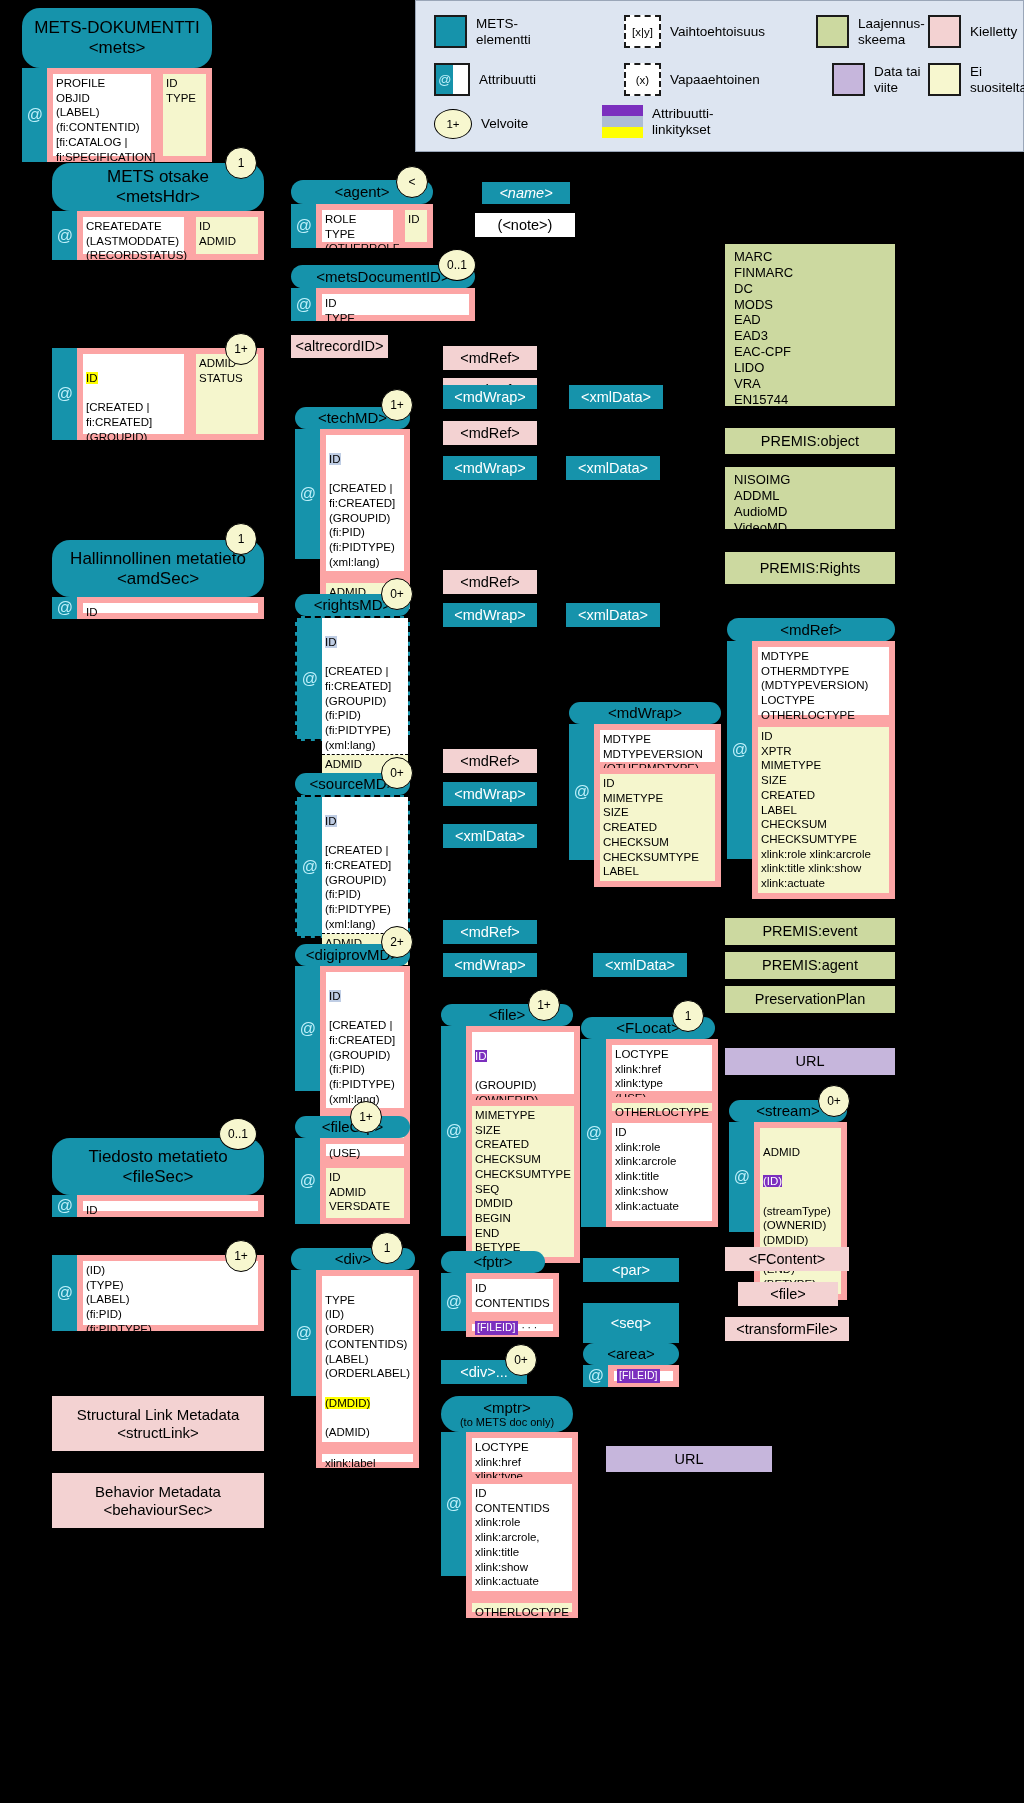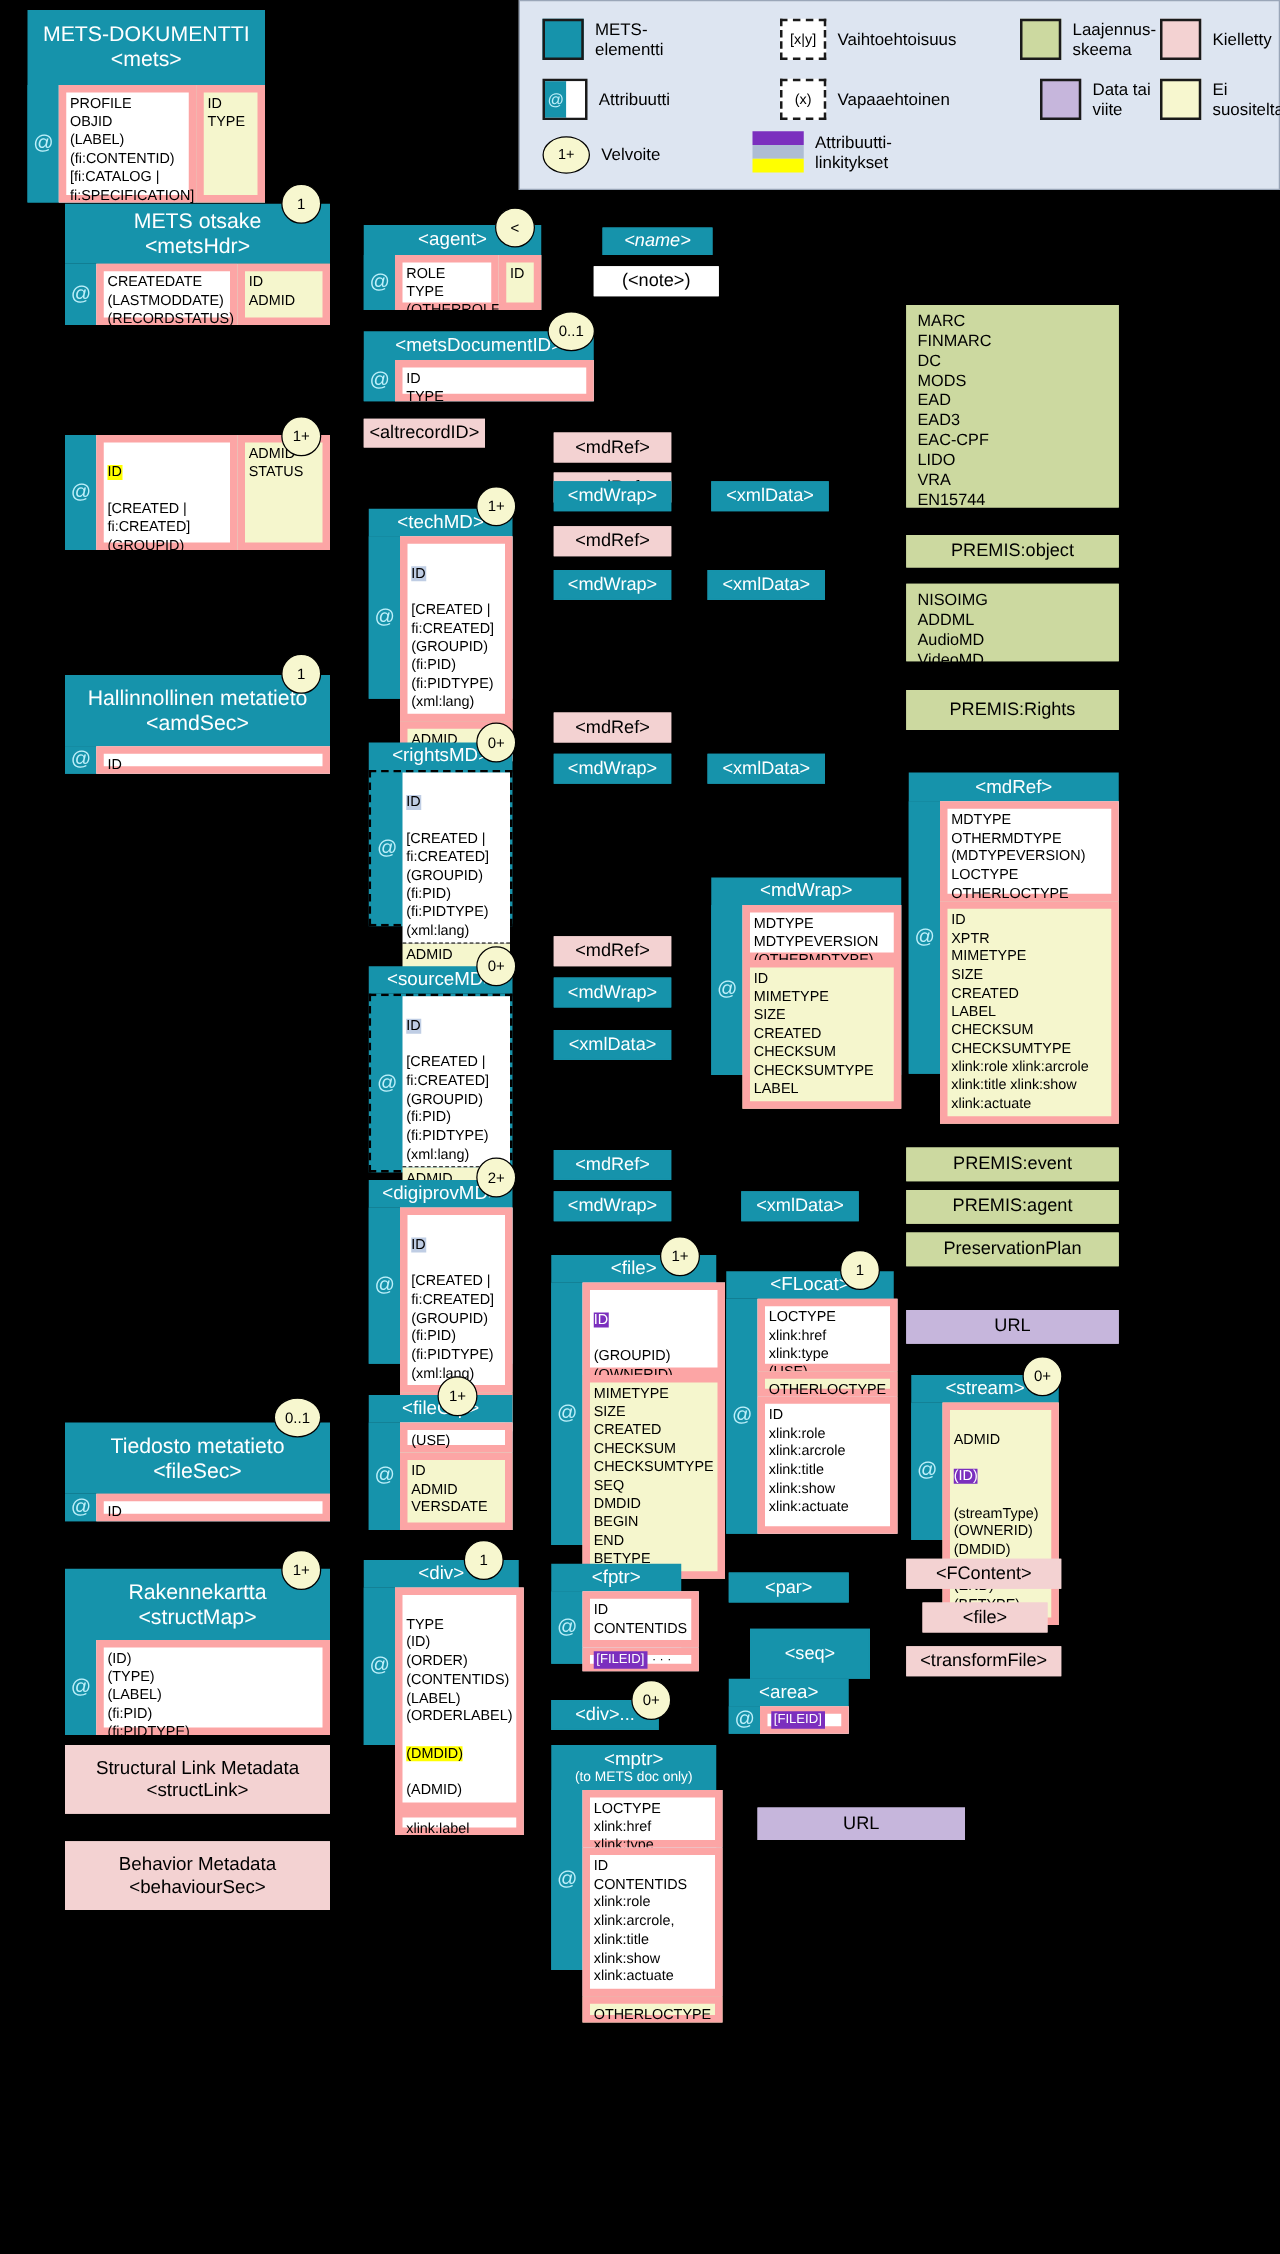--- a/index.html
+++ b/index.html
@@ -5,23 +5,23 @@
   html,body{margin:0;padding:0;background:#000;}
   body{
     width:1024px;height:1803px;position:relative;overflow:hidden;
     font-family:"Liberation Sans","DejaVu Sans",sans-serif;
     color:#000;
   }
 
   
   .ebox{position:absolute;box-sizing:border-box;}
   .ehead{
-    background:#1693ab;color:#ffffff;text-align:center;
+    background:#1693ab;color:#000000;text-align:center;
     font-size:15px;line-height:1.15;padding:4px 2px;box-sizing:border-box;
-    display:flex;align-items:center;justify-content:center;flex-direction:column;
+    display:flex;align-items:center;justify-content:center;flex-direction:column;border-radius:18px;
   }
   .ehead.big{font-size:17px;padding:10px 2px;}
   .ebody{display:flex;box-sizing:border-box;background:#1693ab;}
   .at{
     width:25px;min-width:25px;background:#1693ab;color:#bff0fa;
     display:flex;align-items:center;justify-content:center;
     font-size:16px;font-style:italic;
   }
   .cols{display:flex;flex:1;box-sizing:border-box;}
   .cell{
@@ -236,24 +236,20 @@
   <div class="ebody" style="height:22px;">
     <div class="at">@</div>
     <div class="cols">
       <div class="cell white" style="flex:1;">ID</div>
     </div>
   </div>
 </div>
 
 <div class="badge" style="left:225px;top:1240px;">1+</div>
 <div class="ebox" style="left:52px;top:1255px;width:212px;">
-  <div class="ehead big" style="height:57px;">
-    <span>Rakennekartta</span>
-    <span>&lt;structMap&gt;</span>
-  </div>
   <div class="ebody" style="height:76px;">
     <div class="at">@</div>
     <div class="cols">
       <div class="cell white" style="flex:1;">(ID)
 (TYPE)
 (LABEL)
 (fi:PID)
 (fi:PIDTYPE)</div>
     </div>
   </div>
@@ -590,21 +586,21 @@
 CONTENTIDS</div>
       <div class="cell white" style="height:19px;display:flex;align-items:center;gap:4px;">
         <span class="hl-purple" style="padding:0 2px;font-size:10.5px;">[FILEID]</span>
         <span style="font-size:10px;">·  ·  ·</span>
       </div>
     </div>
   </div>
 </div>
 
 <div class="bar teal" style="left:583px;top:1258px;width:96px;height:24px;">&lt;par&gt;</div>
-<div class="bar teal" style="left:600px;top:1303px;width:96px;height:40px;">&lt;seq&gt;</div>
+<div class="bar teal" style="left:583px;top:1303px;width:96px;height:40px;">&lt;seq&gt;</div>
 <div class="ebox" style="left:583px;top:1343px;width:96px;">
   <div class="ehead" style="height:22px;">&lt;area&gt;</div>
   <div class="ebody" style="height:22px;">
     <div class="at">@</div>
     <div class="cell white" style="flex:1;display:flex;align-items:center;">
       <span class="hl-purple" style="padding:0 2px;font-size:10.5px;">[FILEID]</span>
     </div>
   </div>
 </div>
 

